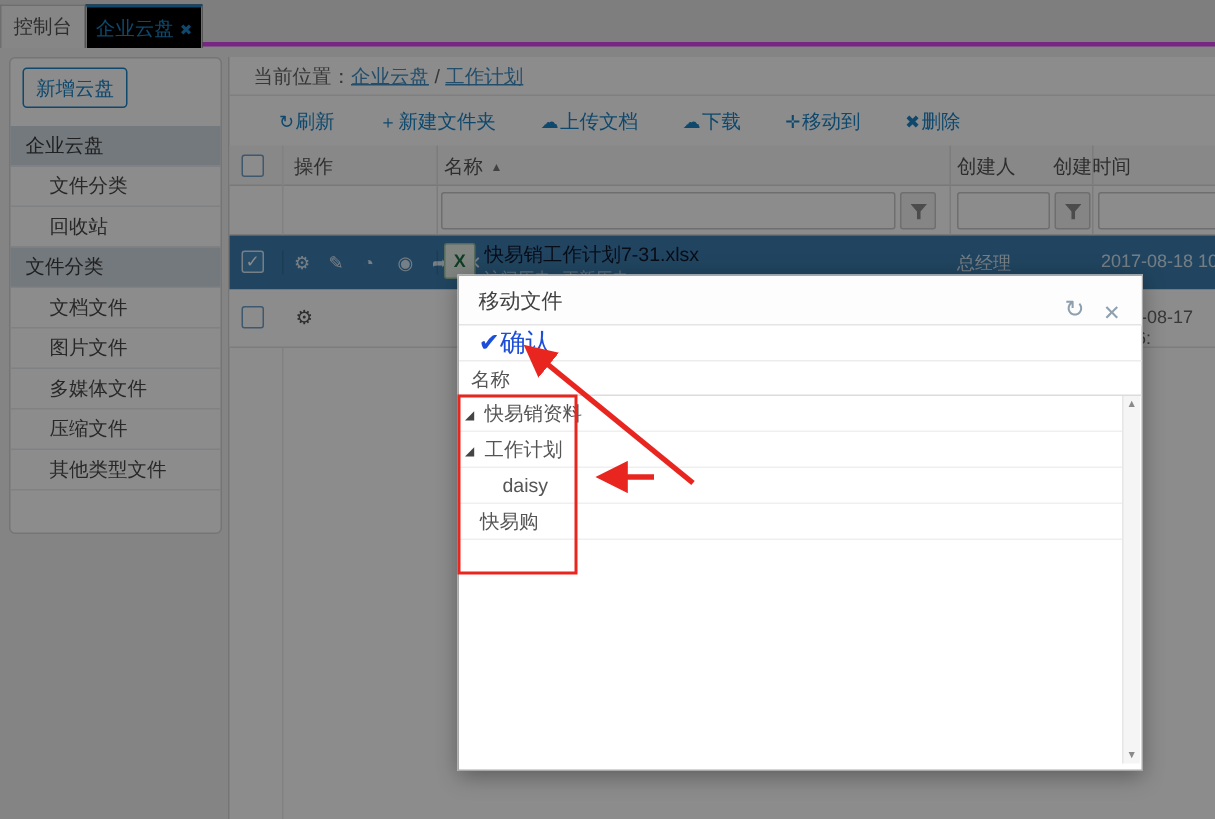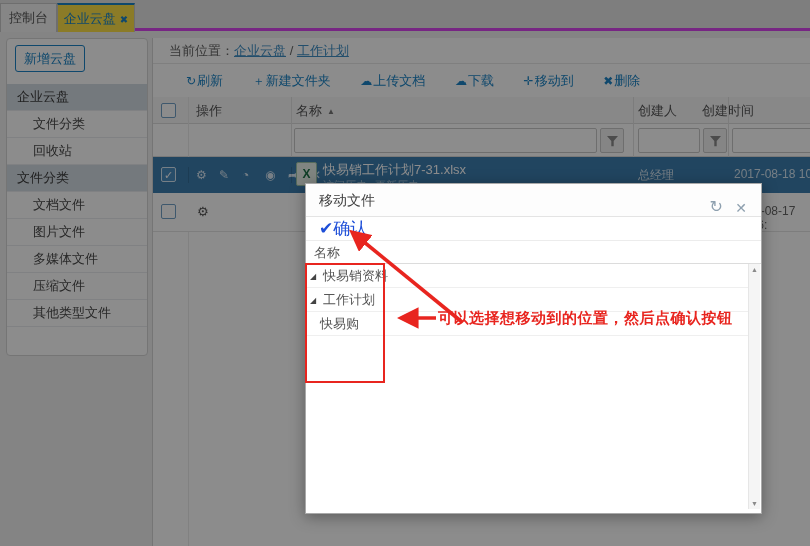--- a/index.html
+++ b/index.html
@@ -10,21 +10,21 @@
     font-family:"Liberation Sans","DejaVu Sans",sans-serif;
     font-size:13px; color:#555;
   }
   .abs { position:absolute; }
 
   
   .tabstrip { left:0; top:0; width:810px; height:31px; border-bottom:3px solid #d946ef; background:#e6e6e6; }
   .tab { position:absolute; top:3px; height:29px; line-height:27px; text-align:center;
          background:#f4f4f4; border:1px solid #c8c8c8; border-bottom:none; }
   .tab.t1 { left:0; width:57px; color:#555; }
-  .tab.t2 { left:57px; width:78px; background:#fde047; border-top:2px solid #1c84c6; color:#1c84c6; }
+  .tab.t2 { left:57px; width:78px; background:#000000; border-top:2px solid #1c84c6; color:#1c84c6; }
   .tab-close { font-size:10px; color:#1c84c6; margin-left:4px; }
 
   
   .sidebar { left:6px; top:38px; width:142px; height:318px; background:#fff;
              border:1px solid #d5d5d5; border-radius:4px; }
   .newdisk { position:absolute; left:8px; top:6px; width:70px; height:27px;
              background:#fff; border:1px solid #1c84c6; border-radius:3px;
              color:#1c84c6; font-size:13px; line-height:25px; text-align:center; }
   .side-list { position:absolute; left:0; top:45px; width:140px; }
   .side-row { height:27px; line-height:26px; border-bottom:1px solid #e9ecef;
@@ -50,21 +50,21 @@
   .f-input { position:absolute; top:4px; height:25px; background:#fff; border:1px solid #c9c9c9; border-radius:2px; }
   .f-btn { position:absolute; top:4px; width:24px; height:25px; background:#f3f3f3; border:1px solid #c9c9c9;
            border-radius:2px; text-align:center; padding-top:6px; }
   .sort { font-size:8px; color:#777; margin-left:5px; vertical-align:1px; }
 
   .row1 { position:absolute; left:0; top:119px; width:658px; height:36px; background:#3c7eb0; }
   .row1 .op { position:absolute; top:11px; color:#d9e8f4; font-size:12px; }
   .xls-icon { position:absolute; left:143px; top:5px; width:21px; height:24px; background:#e9f3ec;
               border:1px solid #9cc3a8; border-radius:2px; text-align:center; }
   .xls-icon span { color:#1e7145; font-weight:bold; font-size:12px; line-height:22px; }
-  .fname { position:absolute; left:170px; top:4px; color:#ffffff; font-size:13px; }
+  .fname { position:absolute; left:170px; top:4px; color:#0f172a; font-size:13px; }
   .fsub { position:absolute; left:170px; top:21px; color:#a7c9e0; font-size:11px; }
   .fsub span { margin-right:8px; }
   .row1 .meta { position:absolute; top:10px; color:#d5e5f1; font-size:12px; }
   .rowsep { position:absolute; top:10px; bottom:10px; width:1px; background:rgba(0,0,0,0.12); }
 
   .row2 { position:absolute; left:0; top:155px; width:658px; height:39px; background:#fff; border-bottom:1px solid #e3e3e3; }
   .row2 .gear { position:absolute; left:44px; top:11px; color:#555; font-size:13px; }
   .row2 .meta { position:absolute; left:581px; top:11px; color:#666; font-size:12px; }
 
   
@@ -209,32 +209,34 @@
     <div class="tree">
       <div class="tnode">
         <span class="texp">◢</span>
         <span class="tlabel0" style="display:inline-block;">快易销资料</span>
       </div>
       <div class="tnode">
         <span class="texp">◢</span>
         <span class="tlabel0" style="display:inline-block;">工作计划</span>
       </div>
       <div class="tnode">
+        <span class="tlabel1" style="display:inline-block;">daisy</span>
+      </div>
+      <div class="tnode">
         <span class="tlabel0" style="display:inline-block; padding-left:14px;">快易购</span>
       </div>
     </div>
 
     <div class="vscroll">
       <span class="varr" style="top:2px;">▲</span>
       <span class="varr" style="bottom:2px;">▼</span>
     </div>
   </div>
 
   <div class="abs ann-rect"></div>
-  <div class="abs ann-text">可以选择想移动到的位置，然后点确认按钮</div>
   <svg class="abs ann-svg">
     <defs>
       <marker id="ah" markerWidth="6" markerHeight="6" refX="4.6" refY="3" orient="auto">
         <path d="M0,0 L6,3 L0,6 Z" fill="#e8251f"></path>
       </marker>
     </defs>
     <line x1="462" y1="322" x2="353" y2="233" stroke-width="3.6" marker-end="url(#ah)" stroke="#e8251f"></line>
     <line x1="436" y1="318" x2="402" y2="318" stroke-width="3.6" marker-end="url(#ah)" stroke="#e8251f"></line>
   </svg>
 

